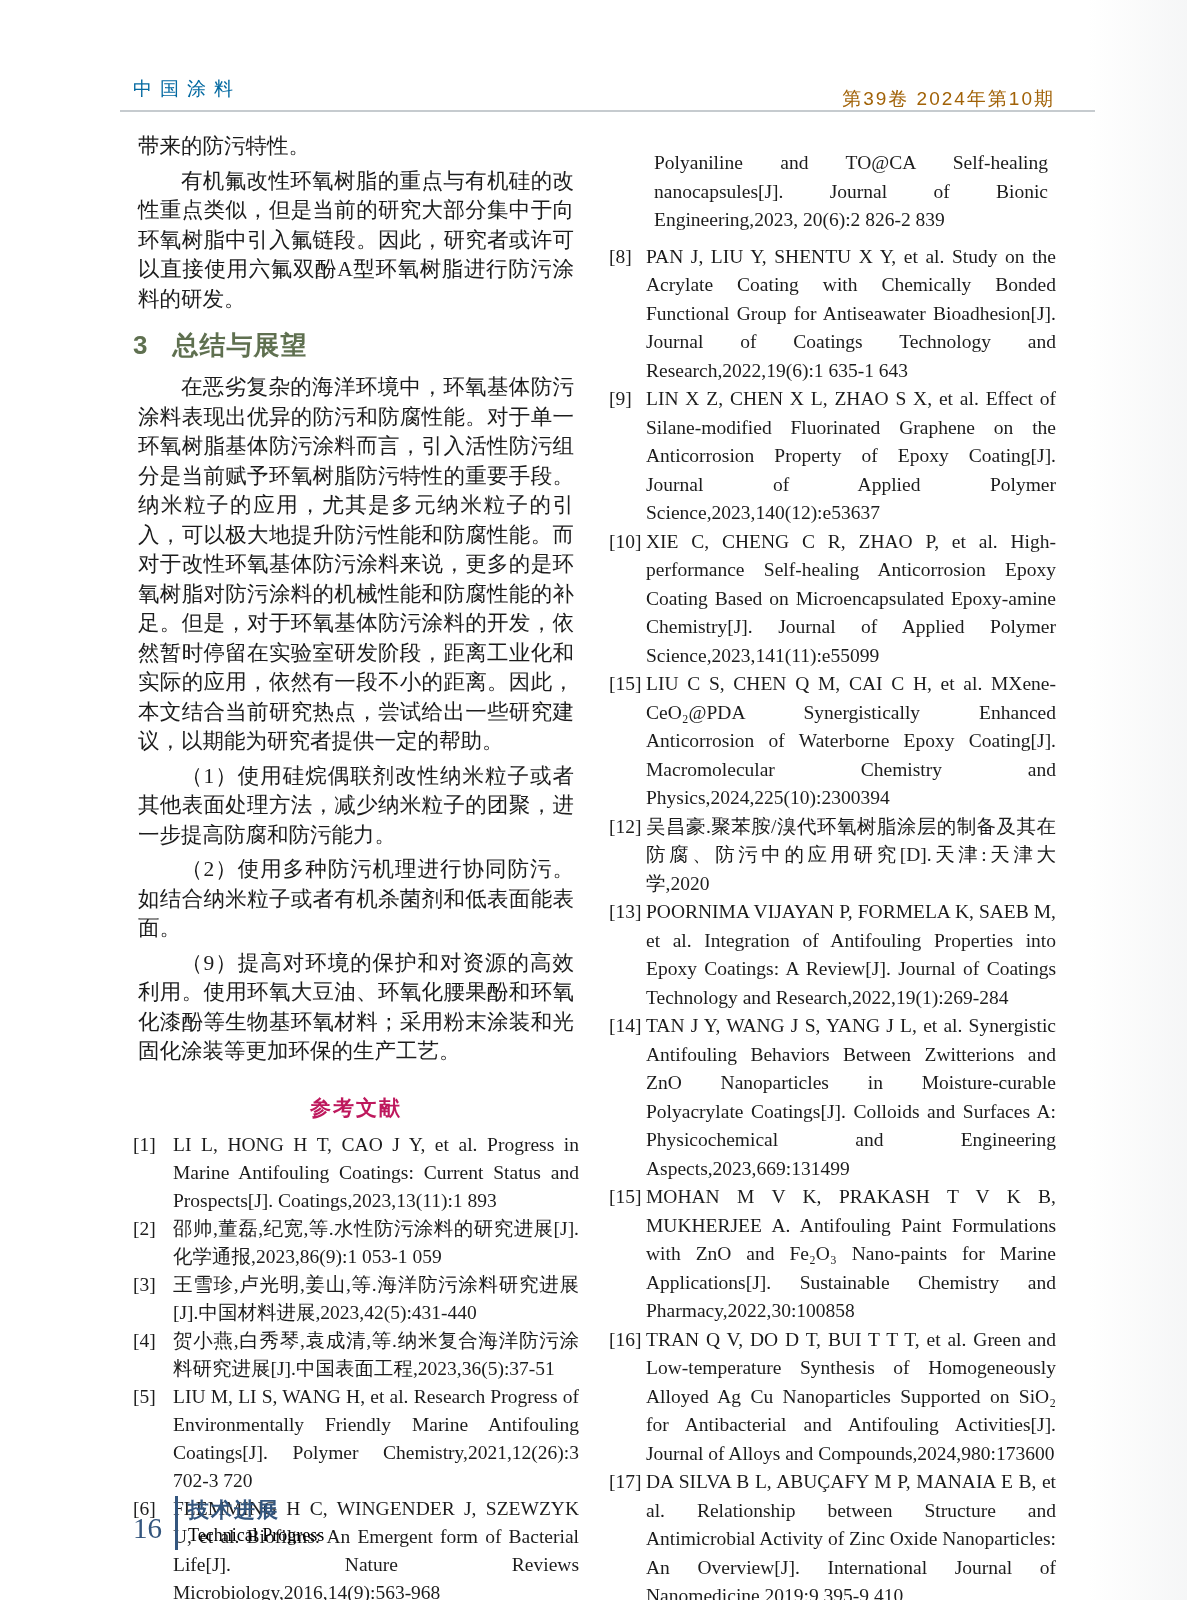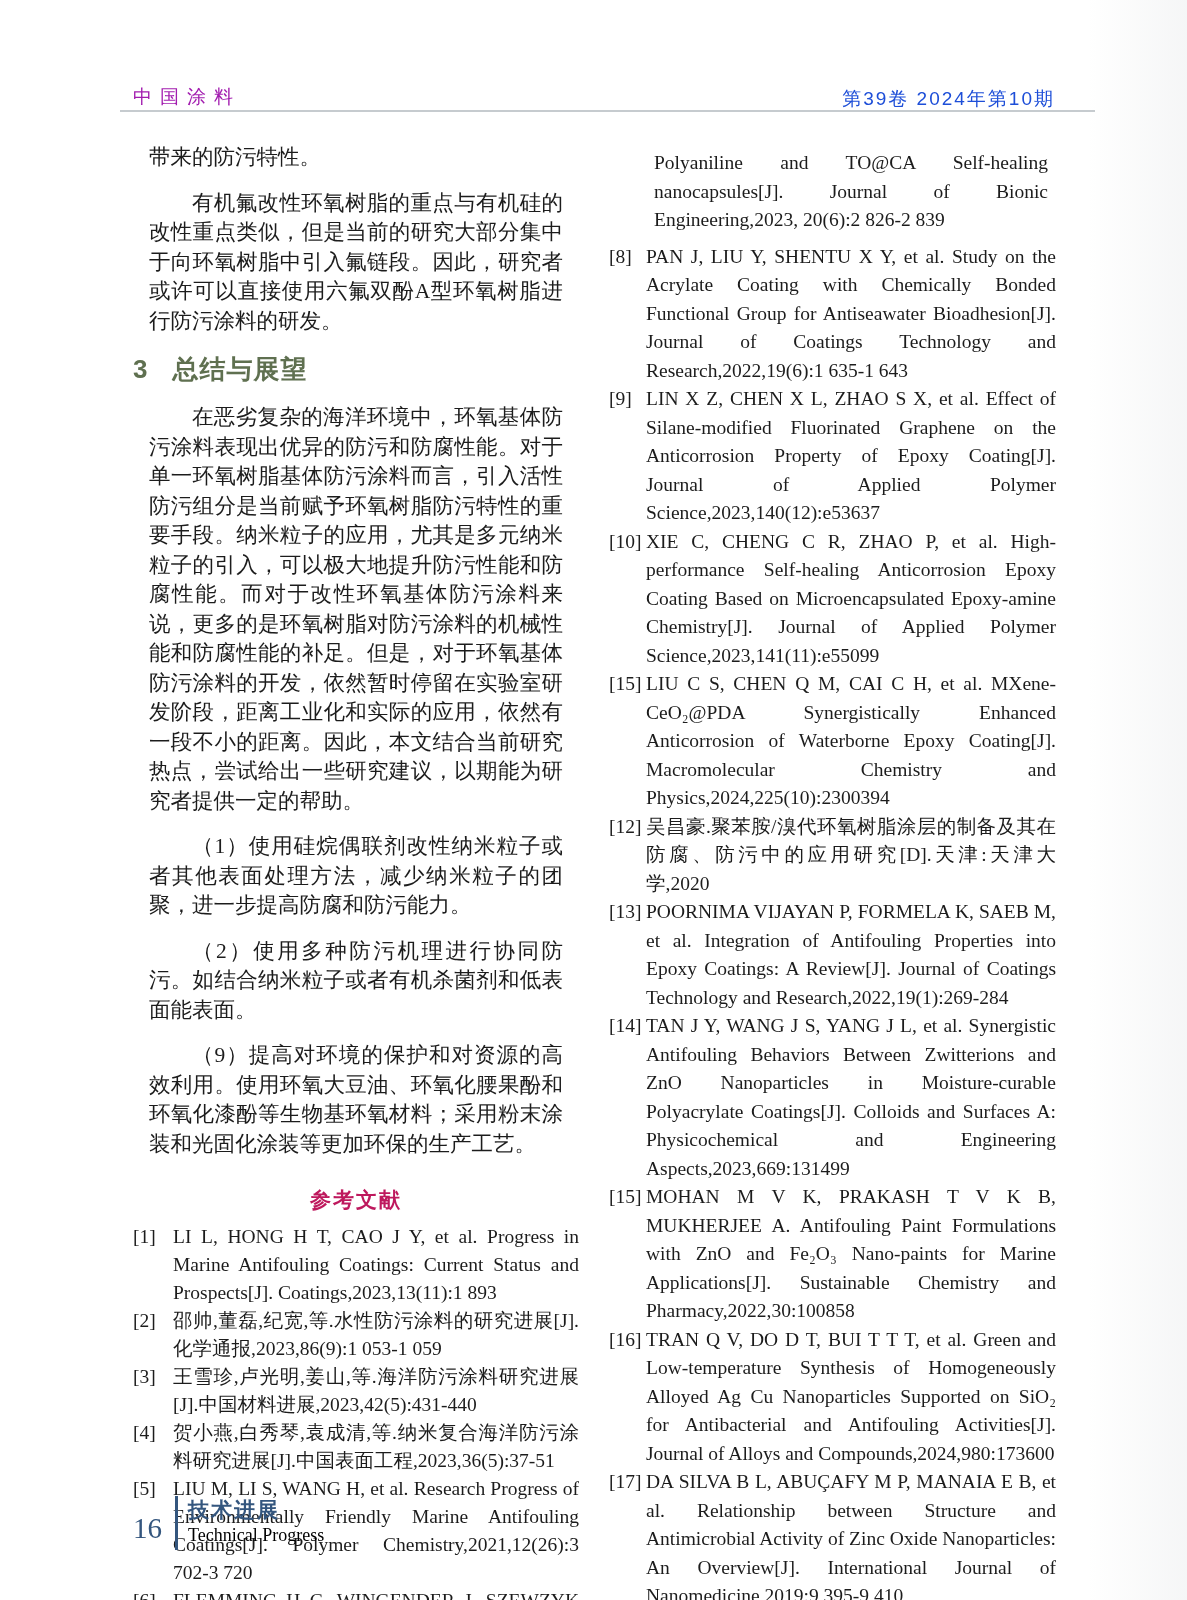--- a/index.html
+++ b/index.html
@@ -8,38 +8,38 @@
     background:#ffffff; overflow:hidden;
     font-family:"Liberation Serif","DejaVu Serif",serif; color:#1c1c1c;
   }
   .scan-edge {
     position:absolute; top:0; right:0; width:100px; height:100%;
     background:linear-gradient(to right, rgba(120,130,138,0) 0%, rgba(120,130,138,0.07) 100%);
     pointer-events:none;
   }
   
   .header-left {
-    position:absolute; left:133px; top:84px;
+    position:absolute; left:133px; top:76px;
     font-family:"Liberation Sans",sans-serif; font-size:19px;
-    letter-spacing:8px; color:#a21caf;
+    letter-spacing:8px; color:#0369a1;
   }
   .header-right {
     position:absolute; right:132px; top:86px;
     font-family:"Liberation Sans",sans-serif; font-size:19px;
-    letter-spacing:2px; color:#1d4ed8;
+    letter-spacing:2px; color:#a16207;
   }
   .header-rule {
     position:absolute; left:120px; right:92px; top:110px; height:2px;
     background:#c6cbcf;
   }
   
   .col-left  { position:absolute; left:133px; top:127px; width:446px; }
   .col-right { position:absolute; left:609px; top:141px; width:447px; }
   .para {
-    margin:16px; font-size:21.5px; line-height:29.5px;
+    margin:5px; font-size:21.5px; line-height:29.5px;
     text-align:justify; text-justify:inter-ideograph;
   }
   .para.indent { text-indent:2em; }
   .section-heading {
     margin:14px 0 10px 0;
     font-family:"Liberation Sans",sans-serif; font-weight:bold;
     font-size:26px; color:#5f7050; letter-spacing:1px;
   }
   .section-heading .num { margin-right:24px; }
   .refs-title {

